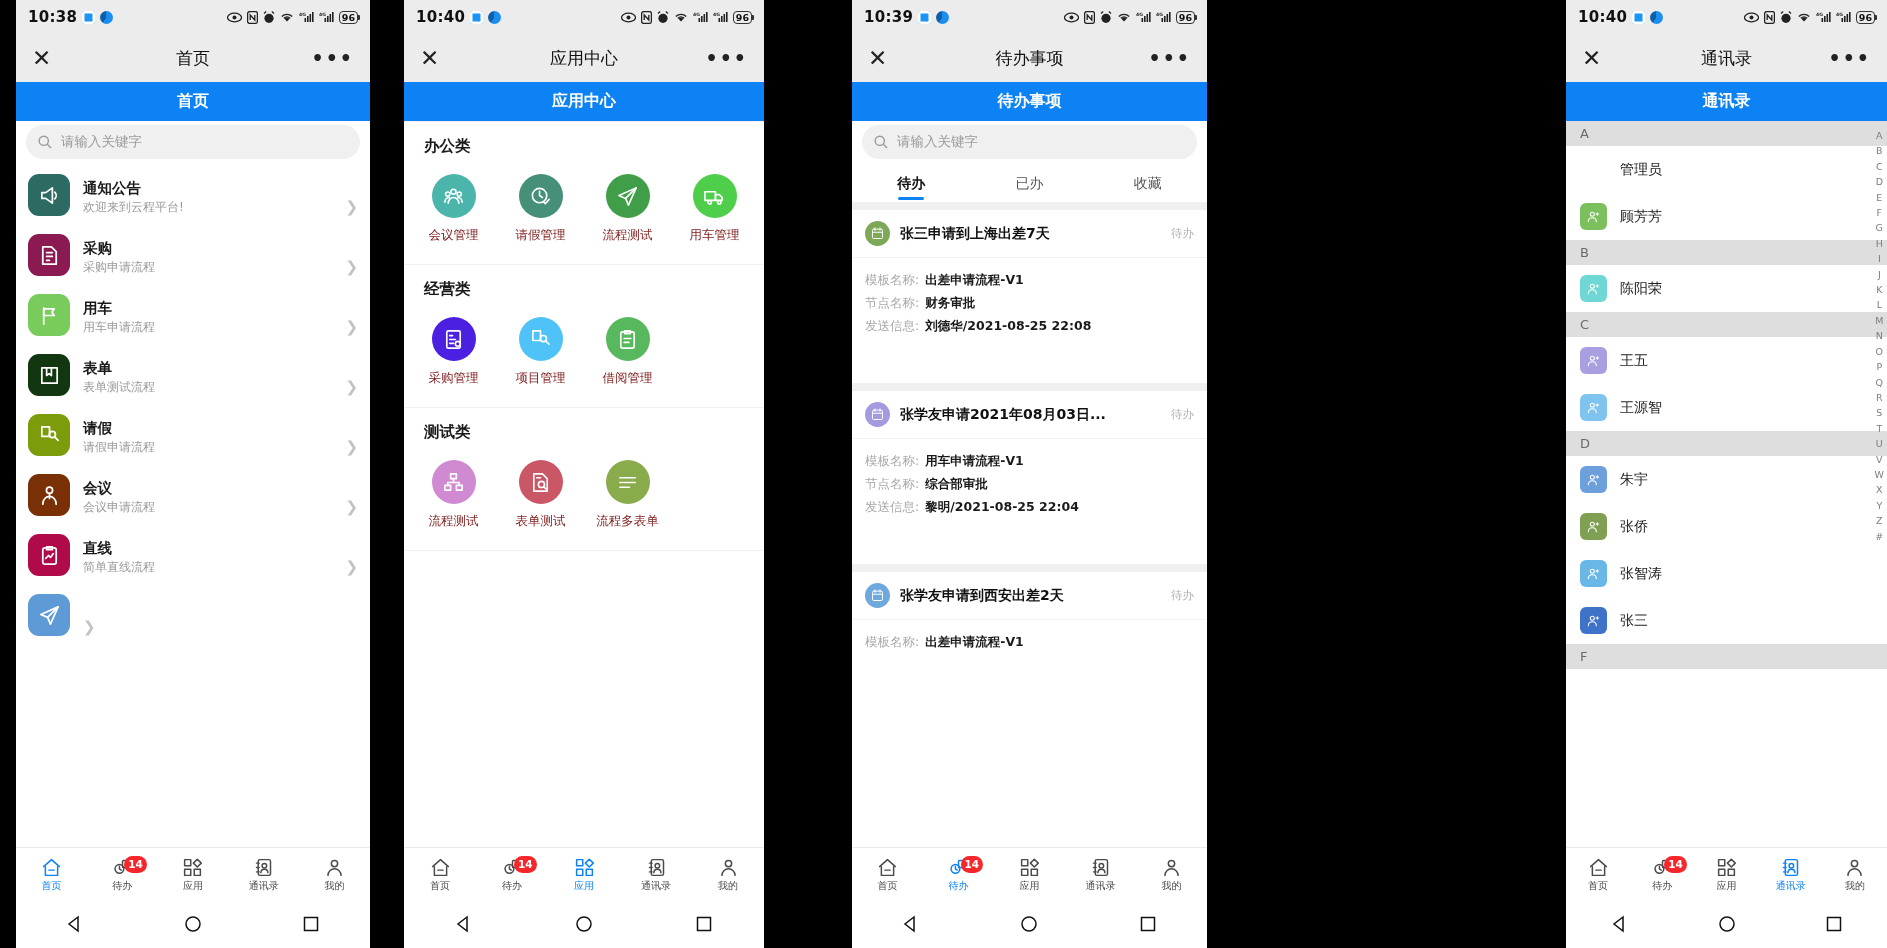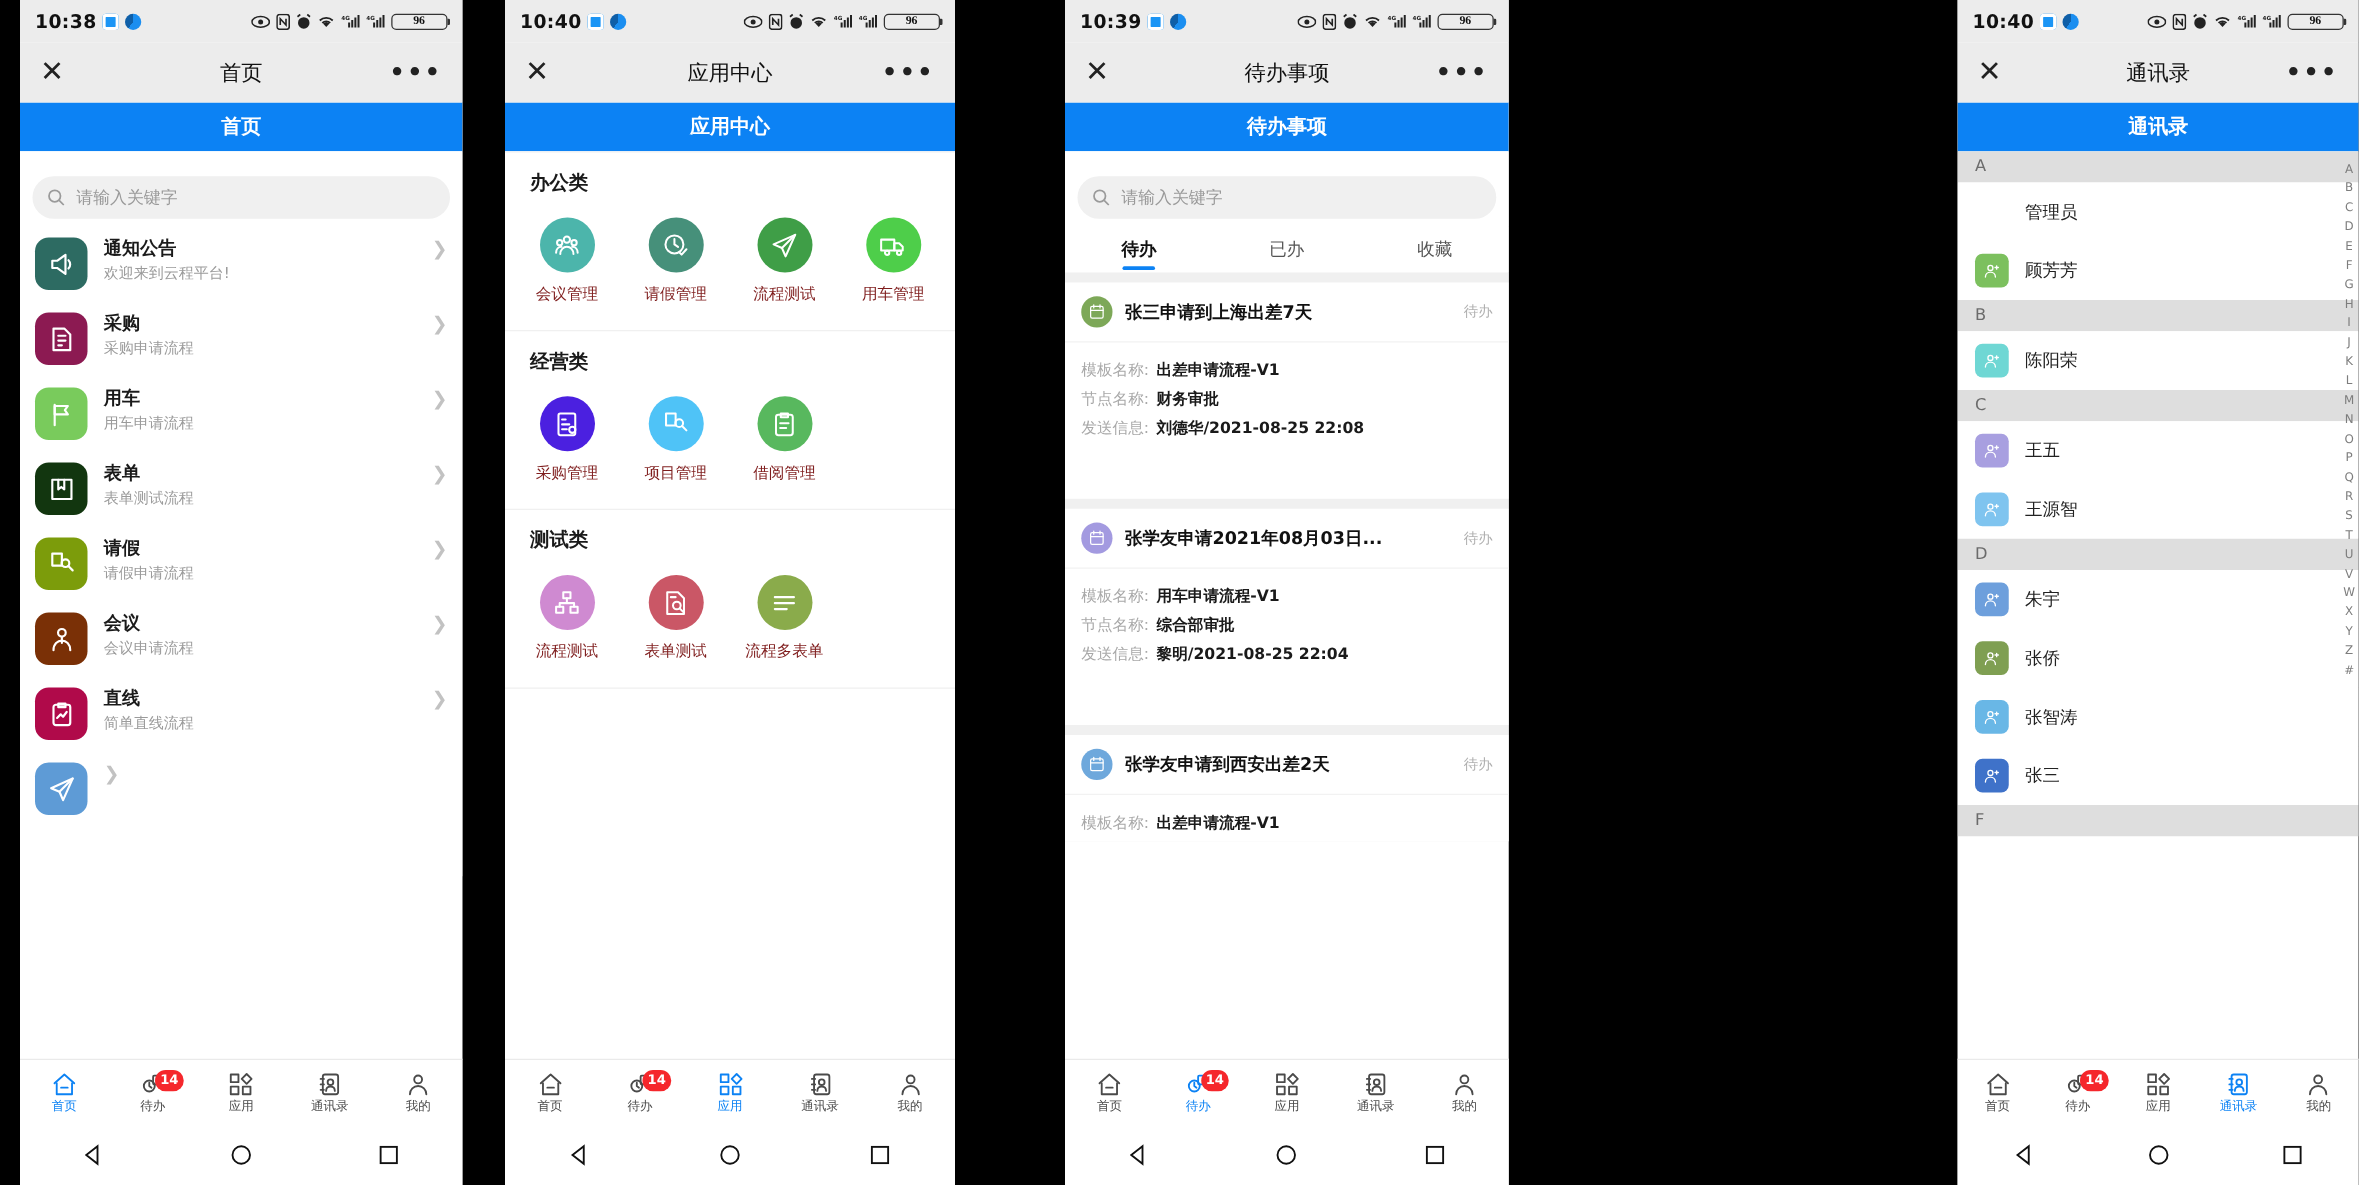--- a/index.html
+++ b/index.html
@@ -18,48 +18,48 @@
   .statusbar { height:34px; background:#ececec; display:flex; align-items:center;
                padding:0 12px; font-size:15px; color:#111; font-weight:600; }
   .sb-time { letter-spacing:.3px; }
   .sb-icn { display:inline-block; margin-left:5px; }
   .sq-blue { width:13px;height:13px;background:#1b95f5;border-radius:3px;
              box-shadow:inset 0 0 0 2.5px #fff; }
   .circ-blue{ width:13px;height:13px;border-radius:50%;
              background:conic-gradient(#1b8ef0 0 60%, #0f5fa8 0 100%); }
   .sb-right { margin-left:auto; display:flex; align-items:center; gap:5px; }
   .sb-right svg { display:block; }
-  .batt { border:1.6px solid #333; border-radius:4px; padding:0 17px; font-size:9.5px;
-          font-weight:700; line-height:11px; position:relative;font-family:Liberation Serif, serif; }
+  .batt { border:1.6px solid #333; border-radius:4px; padding:0 2px; font-size:9.5px;
+          font-weight:700; line-height:11px; position:relative; }
   .batt:after{content:"";position:absolute;right:-3px;top:3px;width:2px;height:5px;
           background:#333;border-radius:0 1px 1px 0;}
 
   
   .titlebar { height:48px; background:#ececec; display:flex; align-items:center;
               padding:0 16px; position:relative; }
   .tb-close { font-size:23px; color:#222; line-height:1; font-weight:300; }
   .tb-title { position:absolute; left:0; right:0; text-align:center; font-size:17px;
               color:#111; font-weight:500; pointer-events:none; }
   .tb-dots { margin-left:auto; font-size:19px; letter-spacing:2px; color:#222;
              line-height:10px; font-weight:800; }
 
   
   .bluebar { height:39px; background:#0c82f4; color:#fff; display:flex;
              align-items:center; justify-content:center; font-size:16px; font-weight:600; }
 
   
-  .searchwrap { padding:20px 10px 6px; background:#fff; }
+  .searchwrap { padding:4px 10px 6px; background:#fff; }
   .searchbox { height:34px; background:#f0f0f0; border-radius:17px; display:flex;
                align-items:center; padding:0 12px; gap:9px; }
   .searchbox svg { flex:none; }
   .searchbox span { font-size:13.5px; color:#9a9a9a; }
 
   
   .homelist { background:#fff; }
-  .hrow { display:flex; align-items:flex-start; padding:9px 12px; gap:13px; }
+  .hrow { display:flex; align-items:flex-end; padding:9px 12px; gap:13px; }
   .hicon { width:42px;height:42px;border-radius:11px;flex:none;display:flex;
            align-items:center;justify-content:center; }
   .hicon svg { fill:none; stroke:#fff; stroke-width:1.8; }
   .htxt { flex:1; min-width:0; }
   .htitle { font-size:14.5px; color:#1a1a1a; font-weight:700; line-height:19px; }
   .hsub { font-size:12px; color:#9b9b9b; line-height:17px; margin-top:1px; }
   .chev { color:#c2c2c2; font-size:15px; font-weight:300; flex:none; }
 
   
   .tabbar { position:absolute; left:0; right:0; bottom:48px; height:53px;

